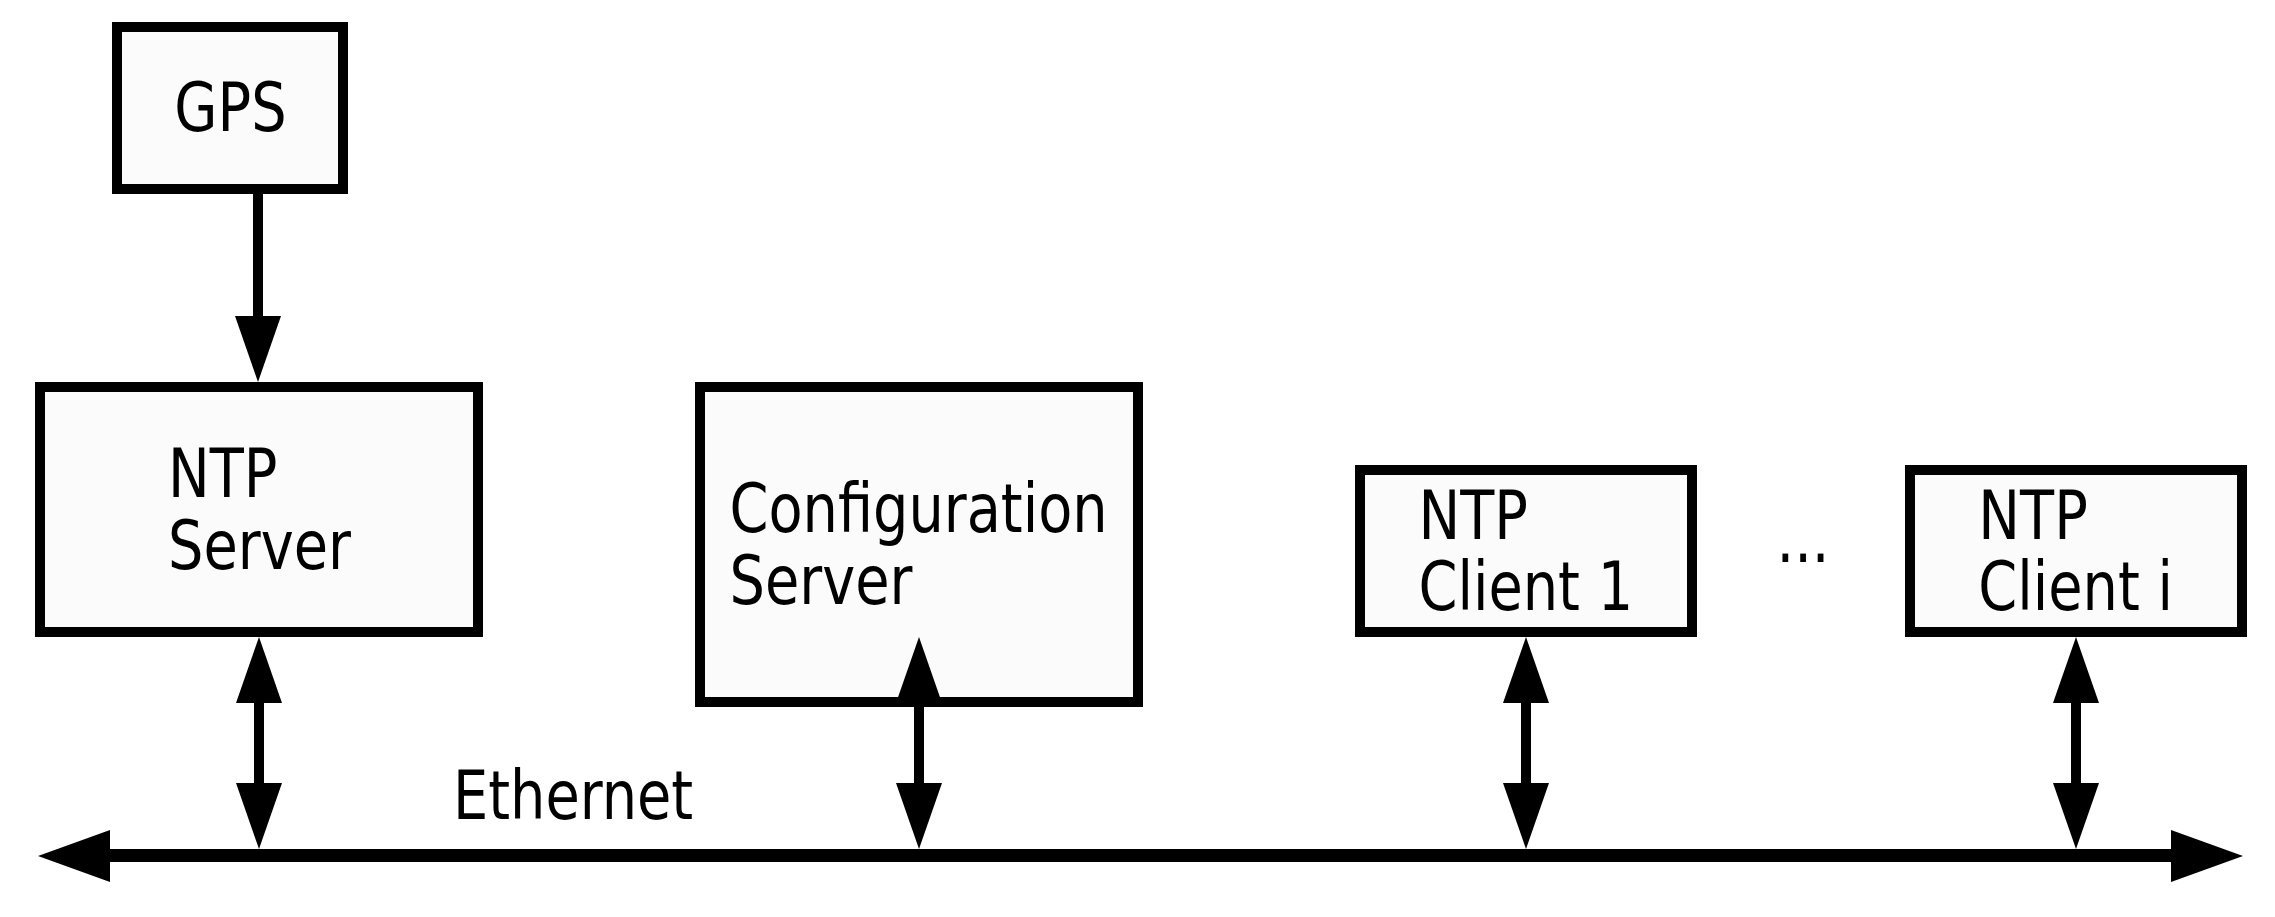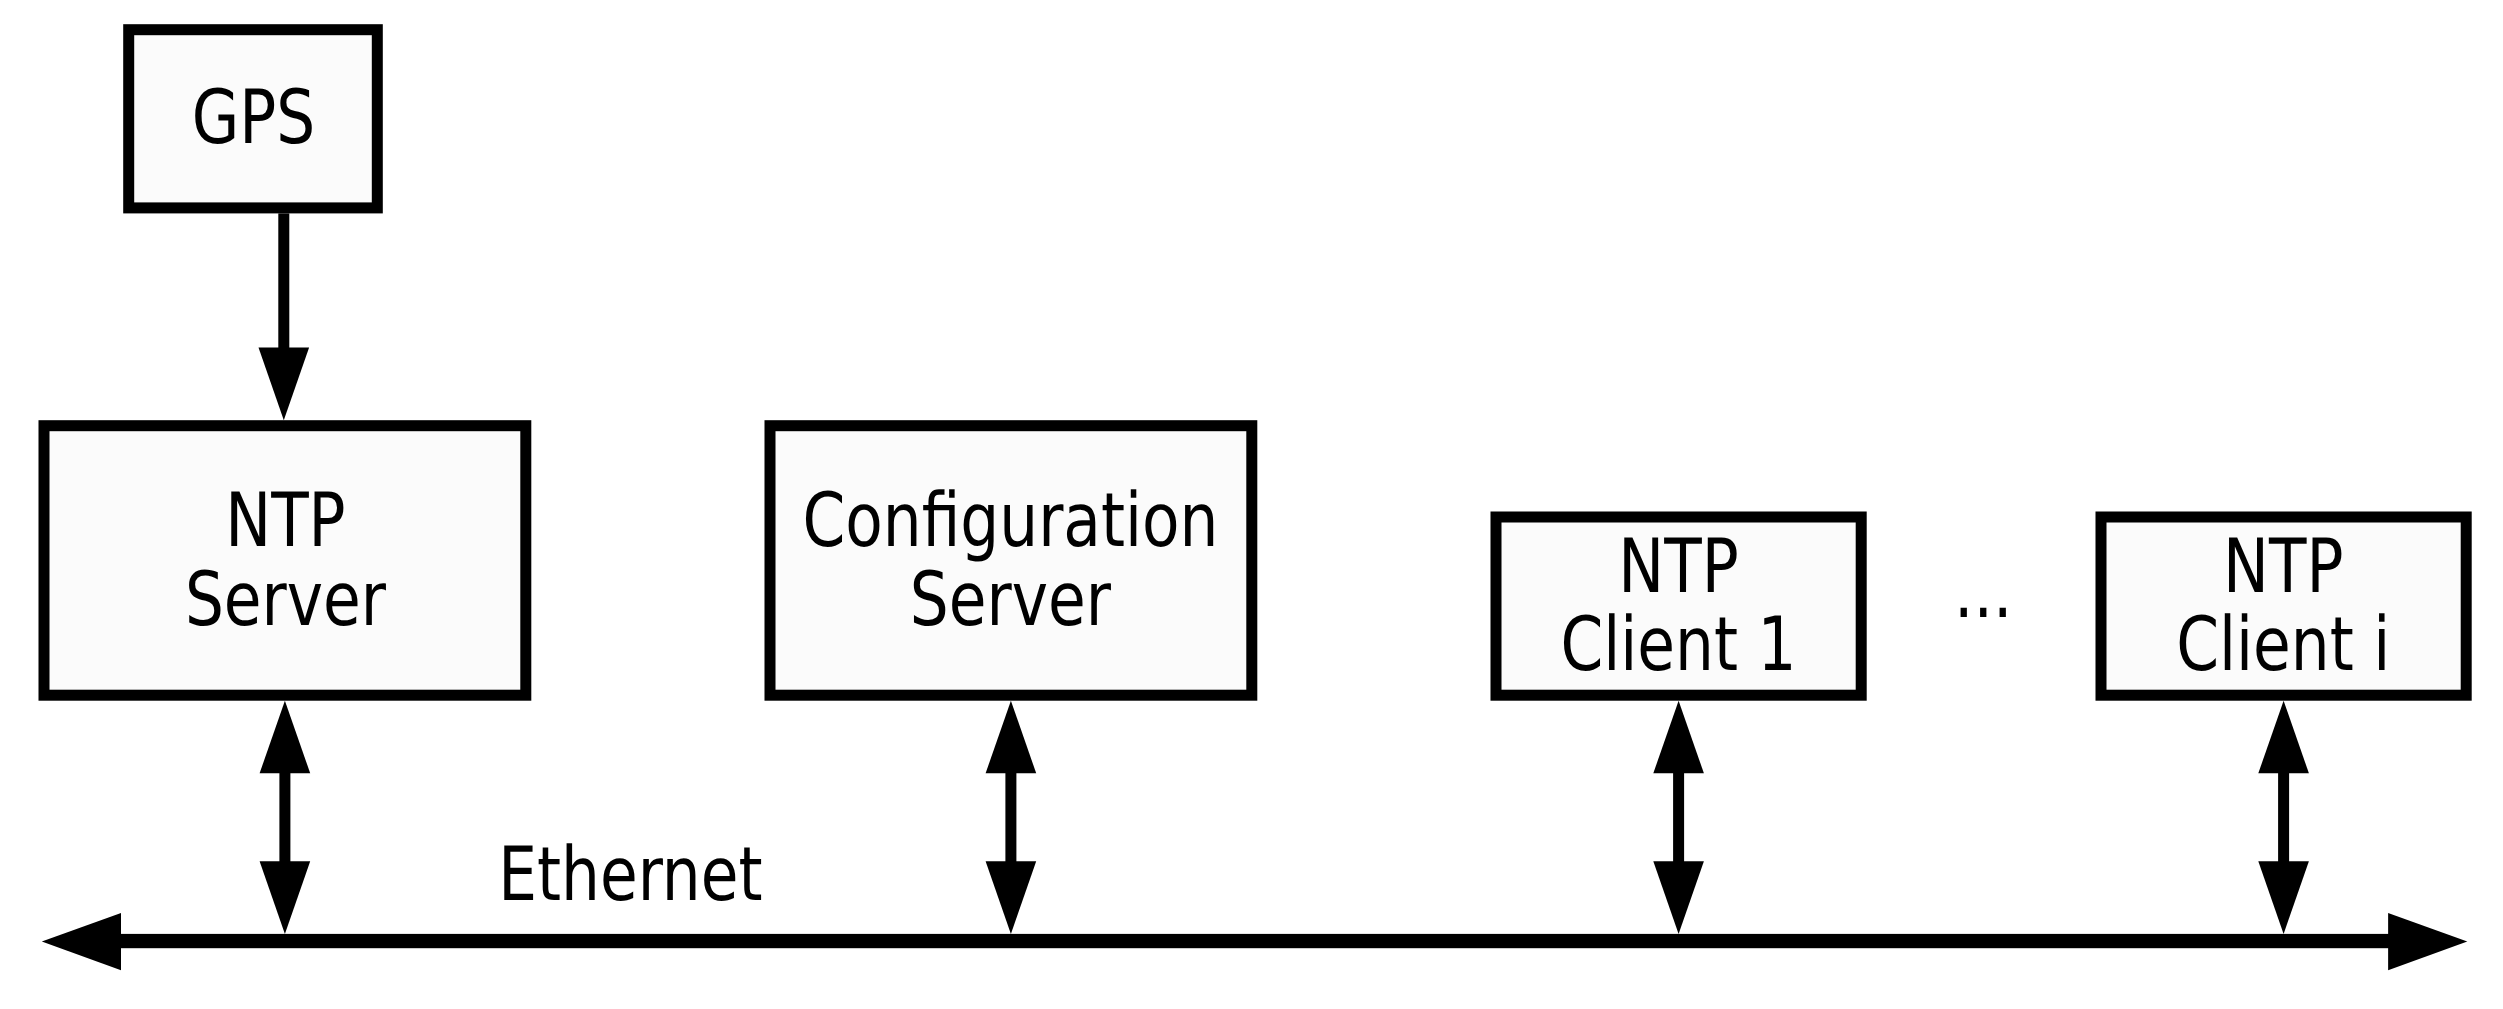--- a/index.html
+++ b/index.html
@@ -17,21 +17,20 @@
     overflow: hidden;
   }
   .box {
     position: absolute;
     box-sizing: border-box;
     border: 10px solid #000000;
     background: #fbfbfb;
     display: flex;
     align-items: center;
     justify-content: center;
-    text-align: center;
     font-size: 68px;
     line-height: 1.05;
     color: #000000;
   }
   .lbl {
     transform: scaleX(0.82);
     transform-origin: center center;
     white-space: nowrap;
   }
   .vshaft {
@@ -107,21 +106,21 @@
     <div class="head-down" style="left:235px; top:316px;"></div>
   </div>
 
   <div class="box" style="left:35px; top:382px; width:448px; height:255px;">
     <div class="lbl">
       <span>NTP</span><br>
       <span>Server</span>
     </div>
   </div>
 
-  <div class="box" style="left:695px; top:382px; width:448px; height:255px;">
+  <div class="box" style="left:695px; top:382px; width:448px; height:325px;">
     <div class="lbl">
       <span>Configuration</span><br>
       <span>Server</span>
     </div>
   </div>
 
   <div class="box" style="left:1355px; top:465px; width:342px; height:172px;">
     <div class="lbl">
       <span>NTP</span><br>
       <span>Client 1</span>

